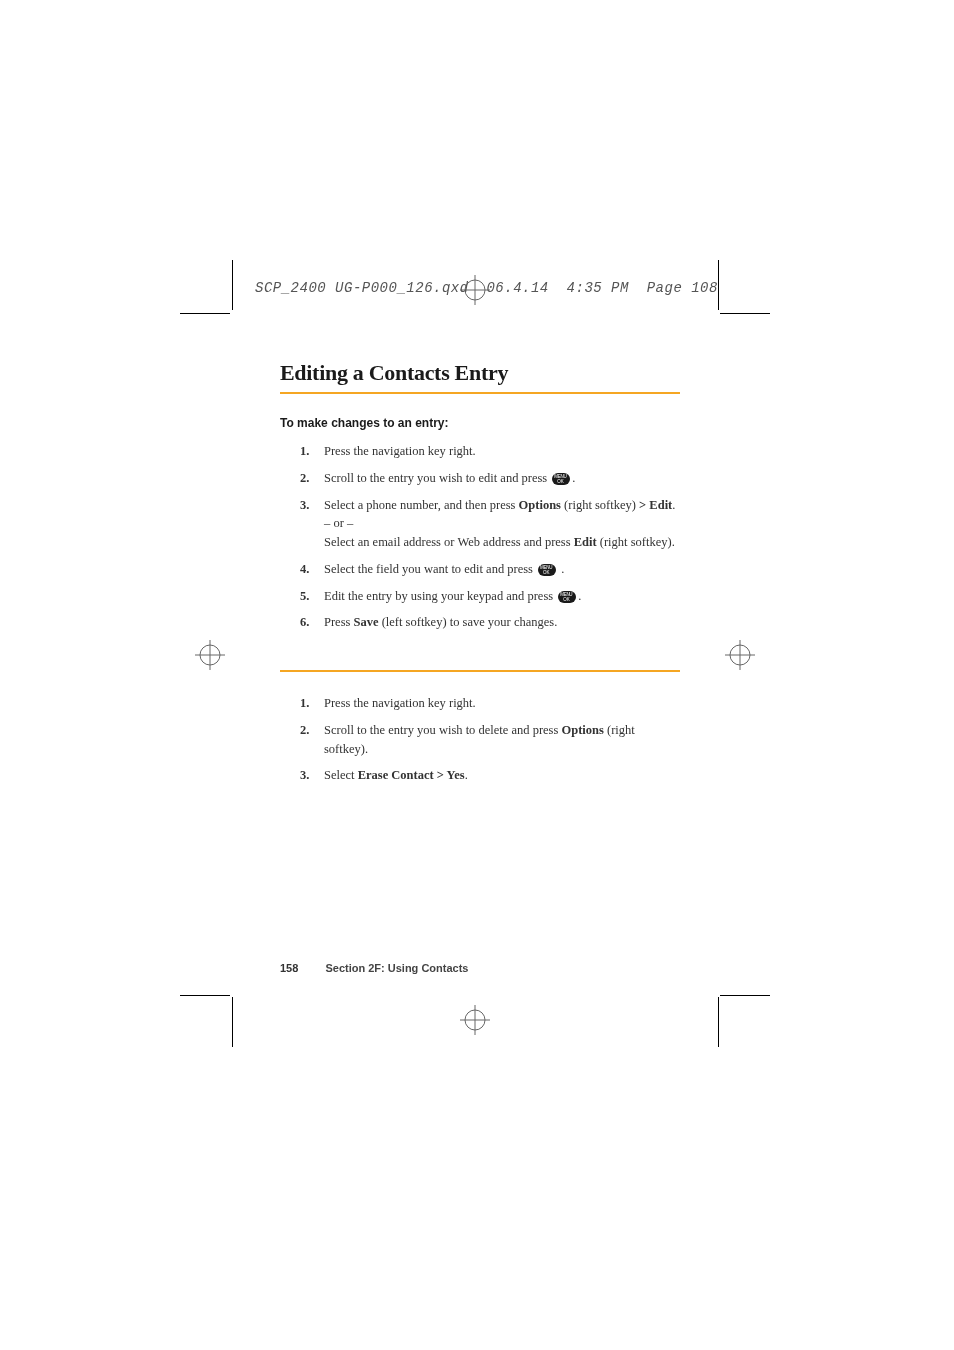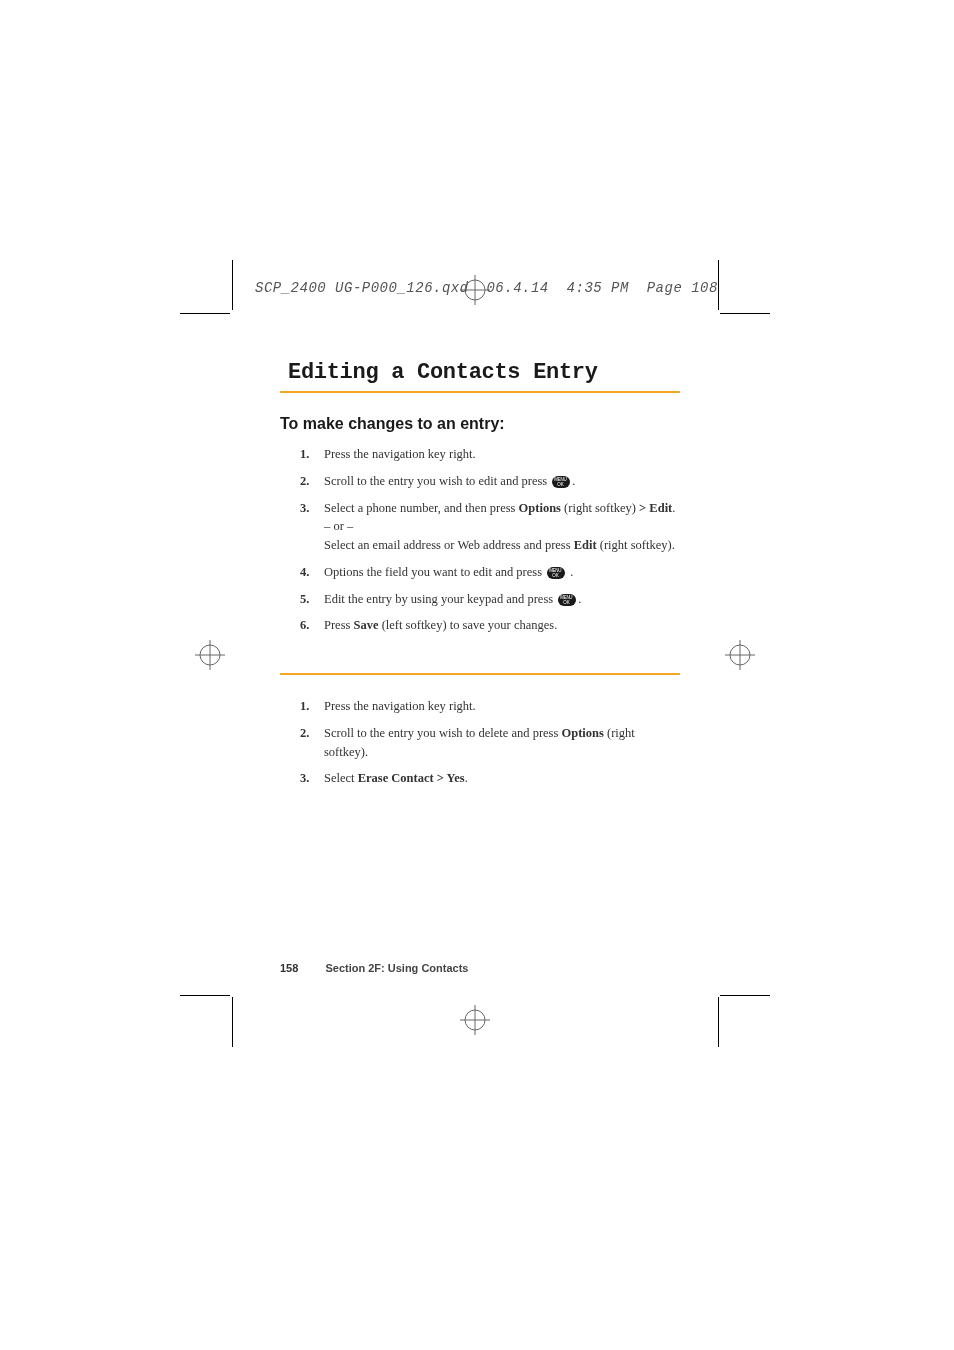--- a/index.html
+++ b/index.html
@@ -49,33 +49,32 @@
       top: 360px;
       left: 280px;
       width: 400px;
     }
     
     .section-heading {
       font-size: 22px;
       font-weight: bold;
       color: #1a1a1a;
       margin-bottom: 6px;
-      font-family: Liberation Mono, monospace;
+      font-family: Liberation Serif, serif;
       letter-spacing: -0.3px;
-      margin-left: 8px;
     }
     
     .heading-underline {
       height: 2px;
       background: #f5a623;
       margin-bottom: 22px;
     }
     
     .subheading {
-      font-size: 16px;
+      font-size: 12px;
       font-weight: bold;
       color: #1a1a1a;
       margin-bottom: 12px;
       font-family: 'Trebuchet MS', Arial, sans-serif;
     }
     
     .step-list {
       margin-left: 20px;
     }
     
@@ -212,21 +211,21 @@
       <div class="step">
         <div class="step-num">2.</div>
         <div class="step-text"><span>Scroll to the entry you wish to edit and press </span><span class="menu-icon"></span><span>.</span></div>
       </div>
       <div class="step">
         <div class="step-num">3.</div>
         <div class="step-text"><span>Select a phone number, and then press </span><span class="bold">Options</span><span> (right softkey) </span><span class="bold">&gt; Edit</span><span>.</span><br><span>– or –</span><br><span>Select an email address or Web address and press </span><span class="bold">Edit</span><span> (right softkey).</span></div>
       </div>
       <div class="step">
         <div class="step-num">4.</div>
-        <div class="step-text"><span>Options the field you want to edit and press </span><span class="menu-icon"></span><span> .</span></div>
+        <div class="step-text"><span>Select the field you want to edit and press </span><span class="menu-icon"></span><span> .</span></div>
       </div>
       <div class="step">
         <div class="step-num">5.</div>
         <div class="step-text"><span>Edit the entry by using your keypad and press </span><span class="menu-icon"></span><span>.</span></div>
       </div>
       <div class="step">
         <div class="step-num">6.</div>
         <div class="step-text"><span>Press </span><span class="bold">Save</span><span> (left softkey) to save your changes.</span></div>
       </div>
     </div>

